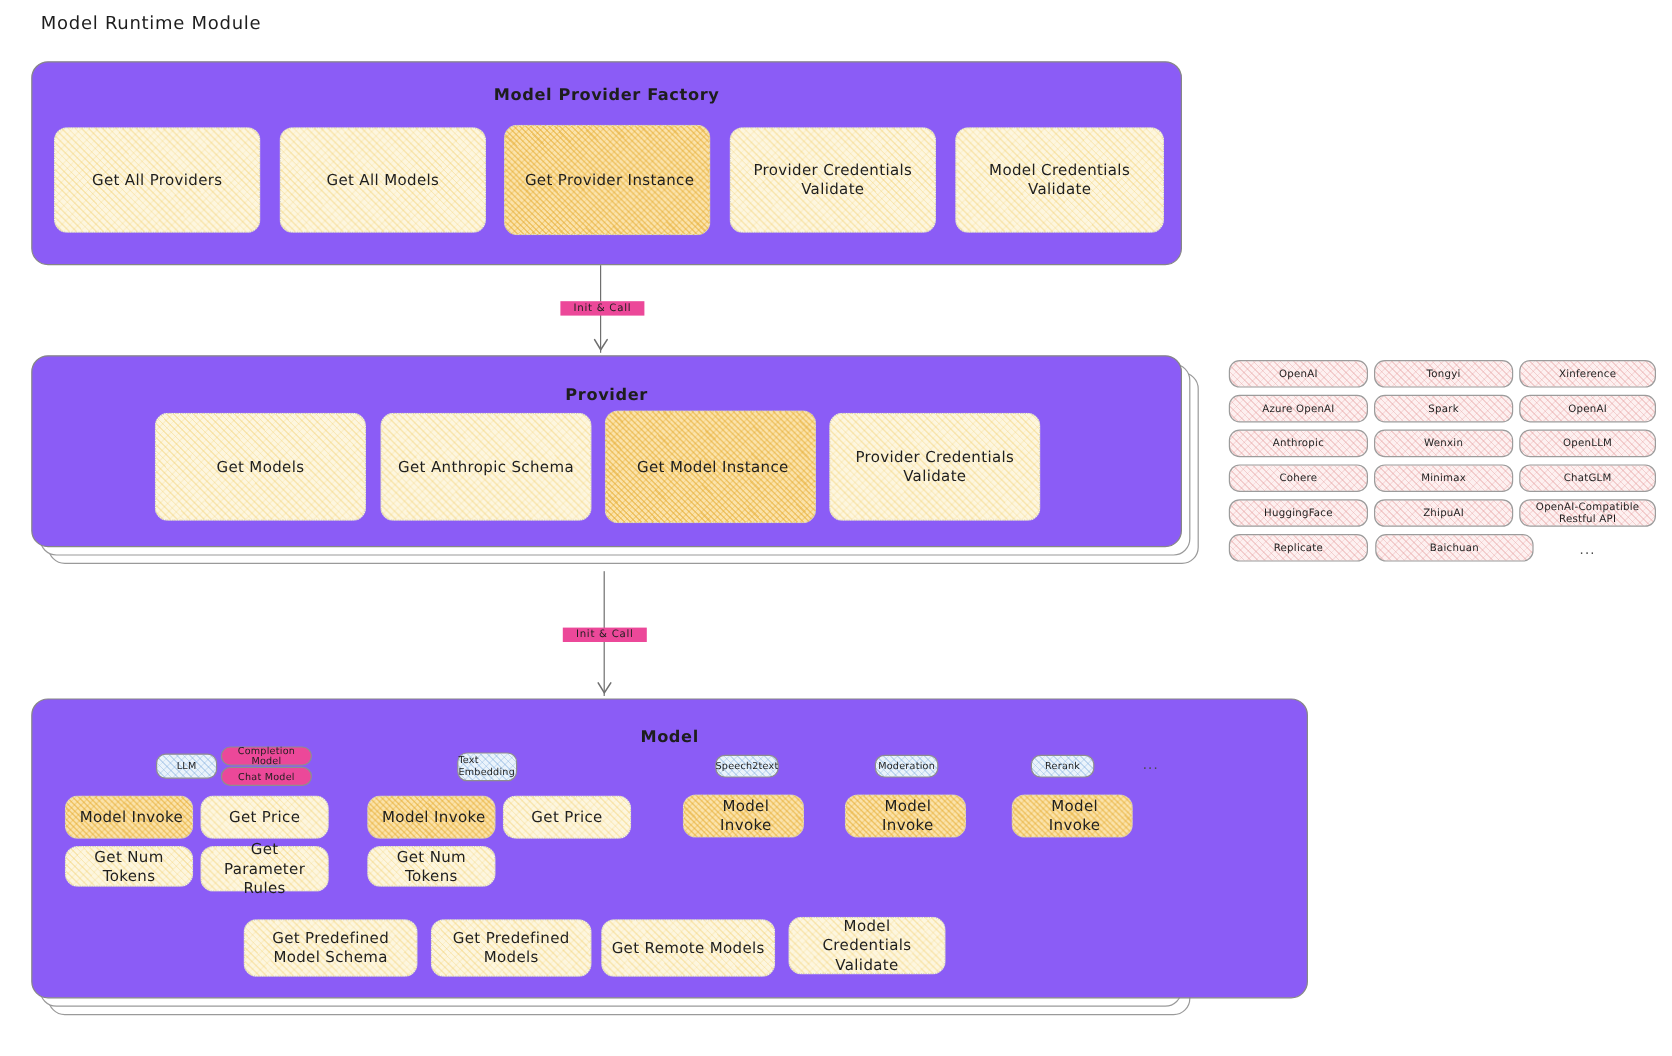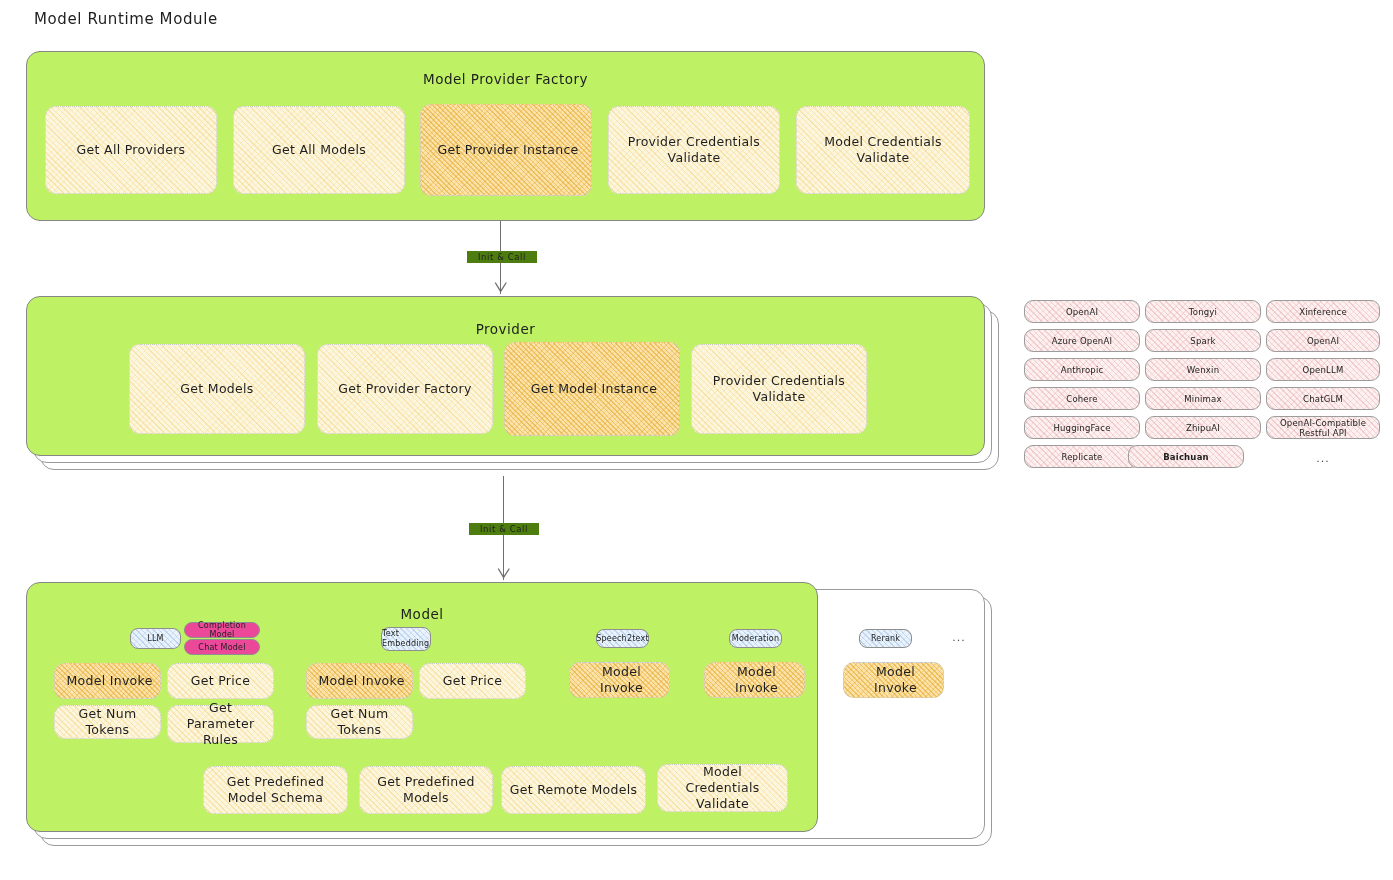--- a/index.html
+++ b/index.html
@@ -10,21 +10,21 @@
   }
   .abs{position:absolute;box-sizing:border-box;}
 
   
   #page-title{
     left:34px;top:10px;font-size:15px;letter-spacing:.6px;color:#1e1e1e;
   }
 
   
   .panel{
-    background:#bef264;border:1.3px solid #868686;border-radius:14px;
+    background:#8b5cf6;border:1.3px solid #868686;border-radius:14px;font-weight:bold;
   }
   .panel-ghost{
     background:#ffffff;border:1.1px solid #9a9a9a;border-radius:14px;
   }
   .panel-title{
     position:absolute;left:0;right:0;text-align:center;font-size:13.5px;
     letter-spacing:.5px;color:#1e1e1e;
   }
 
   
@@ -68,21 +68,21 @@
   }
   .chip-plain{
     background:#ec4899;border:1.1px solid #8e8e8e;border-radius:8px;
     display:flex;align-items:center;justify-content:center;text-align:center;
     font-size:8px;letter-spacing:.2px;color:#1e1e1e;padding:0 4px;
   }
 
   
   .arrow-line{background:#6f6f6f;width:1.3px;}
   .arrow-label{
-    font-size:8.5px;letter-spacing:.6px;color:#1e1e1e;background:#4d7c0f;
+    font-size:8.5px;letter-spacing:.6px;color:#1e1e1e;background:#ec4899;
     padding:1px 3px;white-space:nowrap;text-align:center;
   }
   .ellipsis{font-size:11px;letter-spacing:1px;color:#4a4a4a;text-align:center;}
 </style>
 </head>
 <body>
 
 <div class="abs" id="page-title">Model Runtime Module</div>
 
 <div class="abs panel" style="left:26px;top:51px;width:959px;height:170px;">
@@ -99,57 +99,57 @@
   <path d="M2.5 4 L7.6 12.4 L13 4" fill="none" stroke="#6f6f6f" stroke-width="1.3" stroke-linecap="round"></path>
 </svg>
 <div class="abs arrow-label" style="left:467px;top:251px;width:70px;">Init &amp; Call</div>
 
 <div class="abs panel-ghost" style="left:40px;top:310px;width:959px;height:160px;"></div>
 <div class="abs panel-ghost" style="left:33px;top:303px;width:959px;height:160px;"></div>
 <div class="abs panel" style="left:26px;top:296px;width:959px;height:160px;">
   <div class="panel-title" style="top:24px;">Provider</div>
 </div>
 <div class="abs node fill-cream" style="left:129px;top:344px;width:176px;height:90px;">Get Models</div>
-<div class="abs node fill-cream" style="left:317px;top:344px;width:176px;height:90px;">Get Provider Factory</div>
+<div class="abs node fill-cream" style="left:317px;top:344px;width:176px;height:90px;">Get Anthropic Schema</div>
 <div class="abs node fill-amber" style="left:504px;top:342px;width:176px;height:94px;">Get Model Instance</div>
 <div class="abs node fill-cream" style="left:691px;top:344px;width:176px;height:90px;">Provider Credentials Validate</div>
 
 <div class="abs" style="left:1024px;top:300px;width:356px;height:175px;">
 
   <div class="abs fill-rose" style="left:0px;top:0px;width:116px;height:23px;">OpenAI</div>
   <div class="abs fill-rose" style="left:0px;top:29px;width:116px;height:23px;">Azure OpenAI</div>
   <div class="abs fill-rose" style="left:0px;top:58px;width:116px;height:23px;">Anthropic</div>
   <div class="abs fill-rose" style="left:0px;top:87px;width:116px;height:23px;">Cohere</div>
   <div class="abs fill-rose" style="left:0px;top:116px;width:116px;height:23px;">HuggingFace</div>
   <div class="abs fill-rose" style="left:0px;top:145px;width:116px;height:23px;">Replicate</div>
 
   <div class="abs fill-rose" style="left:121px;top:0px;width:116px;height:23px;">Tongyi</div>
   <div class="abs fill-rose" style="left:121px;top:29px;width:116px;height:23px;">Spark</div>
   <div class="abs fill-rose" style="left:121px;top:58px;width:116px;height:23px;">Wenxin</div>
   <div class="abs fill-rose" style="left:121px;top:87px;width:116px;height:23px;">Minimax</div>
   <div class="abs fill-rose" style="left:121px;top:116px;width:116px;height:23px;">ZhipuAI</div>
-  <div class="abs fill-rose" style="left:104px;top:145px;width:116px;height:23px;font-weight:bold;">Baichuan</div>
+  <div class="abs fill-rose" style="left:122px;top:145px;width:132px;height:23px;">Baichuan</div>
 
   <div class="abs fill-rose" style="left:242px;top:0px;width:114px;height:23px;">Xinference</div>
   <div class="abs fill-rose" style="left:242px;top:29px;width:114px;height:23px;">OpenAI</div>
   <div class="abs fill-rose" style="left:242px;top:58px;width:114px;height:23px;">OpenLLM</div>
   <div class="abs fill-rose" style="left:242px;top:87px;width:114px;height:23px;">ChatGLM</div>
   <div class="abs fill-rose" style="left:242px;top:116px;width:114px;height:23px;">OpenAI-Compatible Restful API</div>
   <div class="abs ellipsis" style="left:242px;top:152px;width:114px;">...</div>
 </div>
 
 <div class="abs arrow-line" style="left:503px;top:476px;height:104px;"></div>
 <svg class="abs" style="left:496px;top:565px;" width="16" height="16" viewBox="0 0 16 16">
   <path d="M2.5 4 L7.6 12.4 L13 4" fill="none" stroke="#6f6f6f" stroke-width="1.3" stroke-linecap="round"></path>
 </svg>
 <div class="abs arrow-label" style="left:469px;top:523px;width:70px;">Init &amp; Call</div>
 
 <div class="abs panel-ghost" style="left:40px;top:596px;width:952px;height:250px;"></div>
 <div class="abs panel-ghost" style="left:33px;top:589px;width:952px;height:250px;"></div>
-<div class="abs panel" style="left:26px;top:582px;width:792px;height:250px;">
+<div class="abs panel" style="left:26px;top:582px;width:1064px;height:250px;">
   <div class="panel-title" style="top:23px;">Model</div>
 </div>
 
 <div class="abs fill-blue" style="left:130px;top:628px;width:51px;height:21px;">LLM</div>
 <div class="abs chip-plain" style="left:184px;top:622px;width:76px;height:16px;">Completion Model</div>
 <div class="abs chip-plain" style="left:184px;top:639px;width:76px;height:16px;">Chat Model</div>
 <div class="abs node fill-amber" style="left:54px;top:663px;width:107px;height:36px;">Model Invoke</div>
 <div class="abs node fill-cream" style="left:167px;top:663px;width:107px;height:36px;">Get Price</div>
 <div class="abs node fill-cream" style="left:54px;top:705px;width:107px;height:34px;">Get Num Tokens</div>
 <div class="abs node fill-cream" style="left:167px;top:705px;width:107px;height:38px;">Get Parameter Rules</div>

